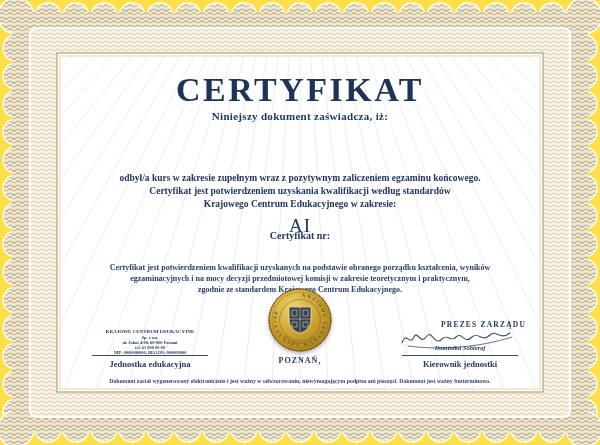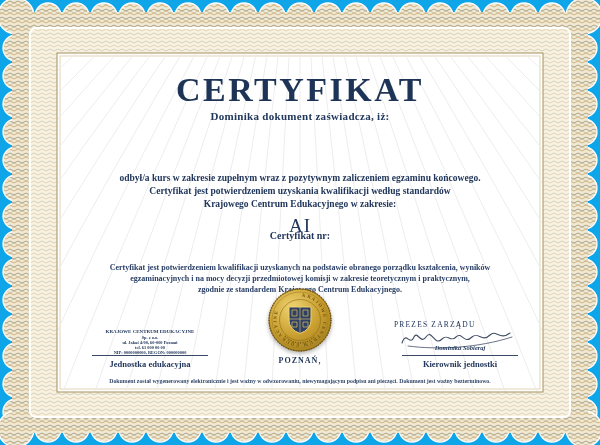--- a/index.html
+++ b/index.html
@@ -1,17 +1,17 @@
 <!DOCTYPE html>
 <html><head>
 <meta charset="utf-8">
 <style>
   html,body{margin:0;padding:0;background:#ffffff;}
   body{width:600px;height:445px;overflow:hidden;font-family:"Liberation Serif","DejaVu Serif",serif;color:#22375c;}
-  .cert{position:relative;width:600px;height:445px;background:#0ea5e9;}
+  .cert{position:relative;width:600px;height:445px;background:#fde047;}
   svg.border-svg{position:absolute;left:0;top:0;}
   .content{position:absolute;left:0;top:0;width:600px;height:445px;text-align:center;}
   .abs{position:absolute;left:0;right:0;line-height:1.05;}
   .title{top:72px;font-size:34px;font-weight:700;letter-spacing:2.5px;color:#1d3457;}
   .subtitle{top:111px;font-size:11px;font-weight:700;letter-spacing:.3px;}
   .name{top:134px;font-size:27px;font-weight:700;letter-spacing:1px;color:#243a5e;}
   .body-text{top:172px;font-size:9.5px;font-weight:700;line-height:13px;}
   .course{top:216px;font-size:19px;font-weight:400;letter-spacing:1px;}
   .certnr{top:231px;font-size:10px;font-weight:700;}
   .terms{top:262px;font-size:8px;font-weight:700;line-height:11px;color:#2b4066;}
@@ -19,21 +19,21 @@
   .city{top:357px;font-size:8px;font-weight:700;letter-spacing:1px;}
   .issuer-info{position:absolute;left:84px;top:329px;width:132px;text-align:center;font-weight:700;}
   .issuer-info .co-name{font-size:5px;line-height:5.6px;}
   .issuer-info div{font-size:4.4px;line-height:5px;}
   .rule{position:absolute;border-top:1px solid #3a4a66;}
   .issuer-rule{left:92px;top:355px;width:116px;}
   .sig-rule{left:402px;top:355px;width:116px;}
   .role{position:absolute;width:132px;top:359px;font-size:8.5px;font-weight:700;text-align:center;}
   .issuer-role{left:84px;}
   .sig-role{left:394px;}
-  .sig-title{position:absolute;left:394px;top:320px;width:132px;font-size:7.5px;font-weight:400;letter-spacing:1.2px;text-align:left;}
+  .sig-title{position:absolute;left:394px;top:320px;width:132px;font-size:7.5px;font-weight:700;letter-spacing:1.2px;text-align:right;}
   .sig-svg{position:absolute;left:398px;top:325px;}
   .sig-name{position:absolute;left:394px;top:344px;width:132px;font-size:6.5px;font-weight:700;font-style:italic;text-align:center;}
   .footer-note{top:378px;left:60px;right:60px;font-size:5.8px;font-weight:700;color:#33486b;}
 </style>
 </head>
 <body>
 
 <div class="cert">
 
   <svg id="borderSvg" class="border-svg" width="600" height="445" viewBox="0 0 600 445">
@@ -180,21 +180,21 @@
         <path d="M397.60986057472485,-80.198029264334 Q691.7409071065624,100.12372846946985 934.4640937357116,303.71280978182904" stroke="#ededed" stroke-width="1" fill="none"></path>
         <path d="M400.9765181769476,-85.16372329582323 Q705.2524262834829,82.3299915233001 956.3473681501592,271.435798577149" stroke="#ededed" stroke-width="1" fill="none"></path>
         <path d="M404.0907870712821,-90.2914742529928 Q717.7510254460786,63.955550593442496 976.5901159633333,238.10541735554688" stroke="#ededed" stroke-width="1" fill="none"></path>
         <path d="M406.94488320737224,-95.56846542893072 Q729.2054646055874,45.04633221299824 995.1417408479197,203.8049747119503" stroke="#ededed" stroke-width="1" fill="none"></path>
       </g>
   </svg>
 
   <div class="content">
 
     <div class="abs title">CERTYFIKAT</div>
-    <div class="abs subtitle">Dominika dokument zaświadcza, iż:</div>
+    <div class="abs subtitle">Niniejszy dokument zaświadcza, iż:</div>
 
     <div class="abs body-text">
       <div>odbył/a kurs w zakresie zupełnym wraz z pozytywnym zaliczeniem egzaminu końcowego.</div>
       <div>Certyfikat jest potwierdzeniem uzyskania kwalifikacji według standardów</div>
       <div>Krajowego Centrum Edukacyjnego w zakresie:</div>
     </div>
 
     <div class="abs course">AI</div>
     <div class="abs certnr">Certyfikat nr:</div>
 

